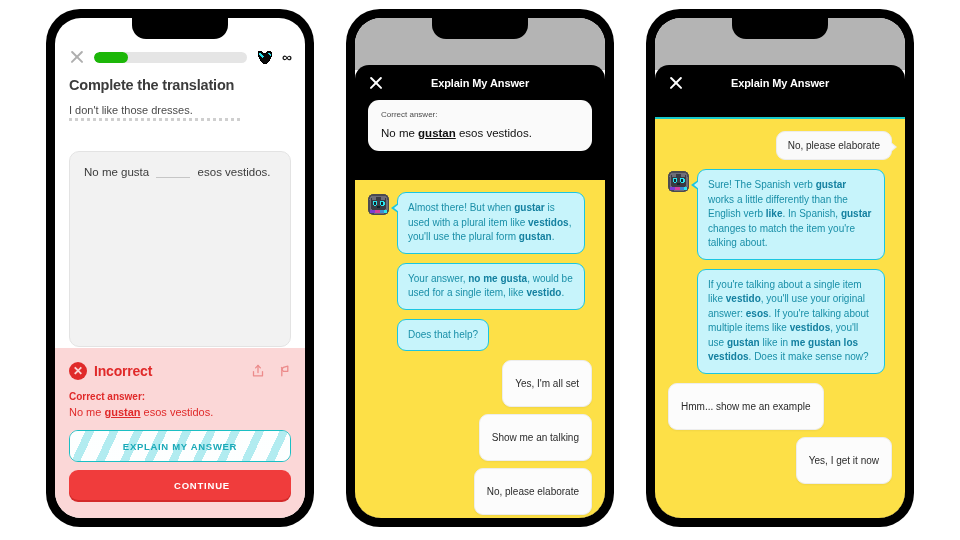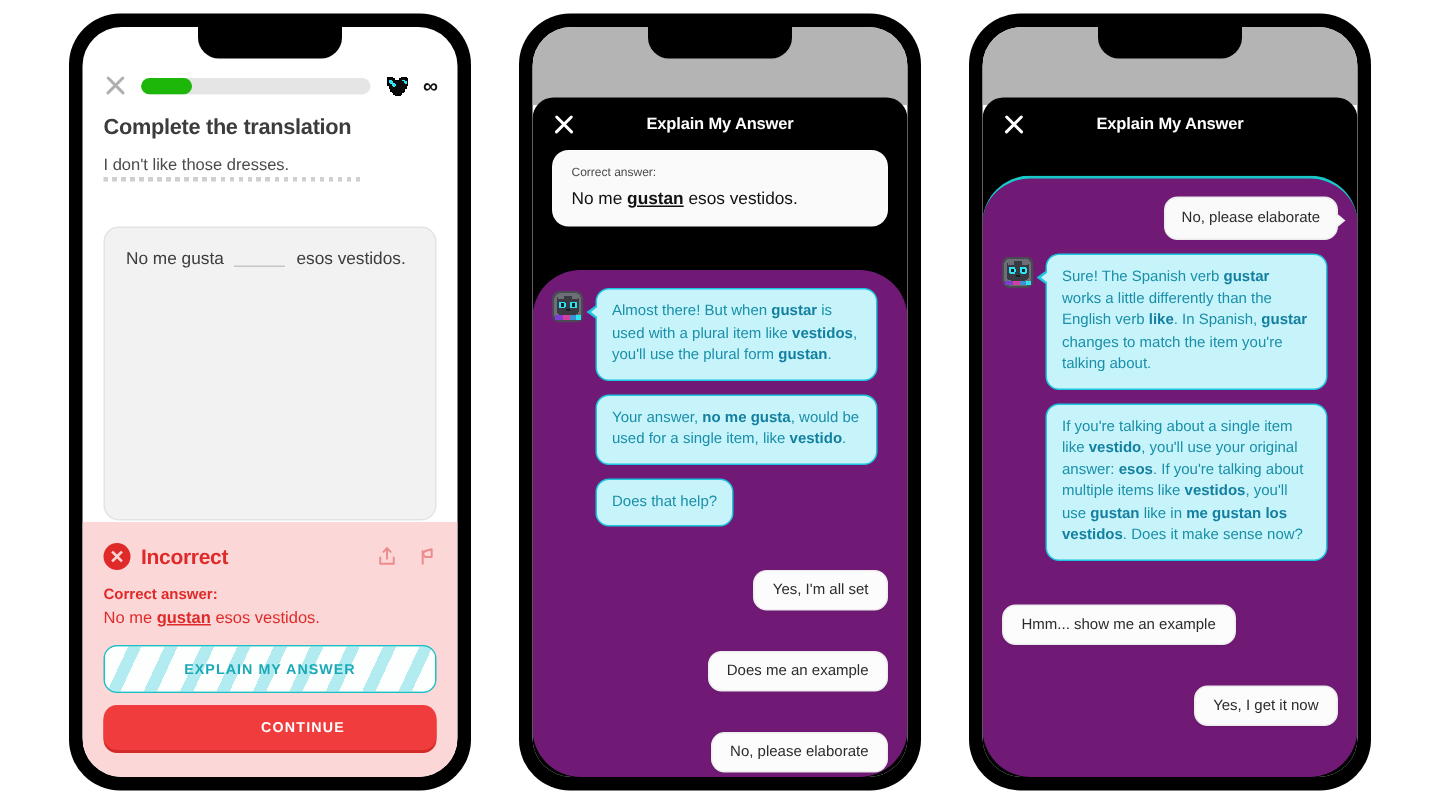--- a/index.html
+++ b/index.html
@@ -123,22 +123,22 @@
     position:absolute;left:0;right:0;text-align:center;
     font-size:11px;font-weight:700;color:#fff;letter-spacing:-.1px;pointer-events:none;
   }
   .ans-card{
     margin:0 13px;background:#FAFAFA;border-radius:11px;padding:10px 13px 12px 13px;
   }
   .ans-card .lbl{font-size:8px;color:#4B4B4B;}
   .ans-card .val{font-size:11.5px;color:#111;margin-top:8px;}
   .ans-card .val b{text-decoration:underline;}
   .chat{
-    position:absolute;left:0;right:0;bottom:0;background:#701a75;
-    padding:12px 13px 0 13px;box-sizing:border-box;overflow:hidden;border-radius:32px;
+    position:absolute;left:0;right:0;bottom:0;background:#fde047;
+    padding:12px 13px 0 13px;box-sizing:border-box;overflow:hidden;
   }
   .chat.teal-top{border-top:2.5px solid #18C9C9;}
   #phone2 .chat{top:115px;}
   #phone3 .chat{top:52px;}
 
   .row{display:flex;align-items:flex-start;margin-bottom:9px;}
   .row.right{justify-content:flex-end;}
   .ava{
     width:21px;height:21px;flex:0 0 auto;margin-right:8px;margin-top:2px;
     border-radius:5px;overflow:hidden;
@@ -170,22 +170,22 @@
     border-left:6px solid #ECECEC;
   }
   .bub-user:after{
     content:"";position:absolute;right:-4.3px;top:10.8px;width:0;height:0;
     border-top:4.2px solid transparent;border-bottom:4.2px solid transparent;
     border-left:4.6px solid #FAFAFA;
   }
   .opts{margin-top:4px;}
   .opt{
     background:#FCFCFC;border:1px solid #EDEDED;border-radius:9px;
-    padding:7px 12px;font-size:10px;color:#2B2B2B;display:inline-block;
-    cursor:pointer;box-shadow:0 1px 2px rgba(0,0,0,.05);margin-top:20px;
+    padding:17px 12px;font-size:10px;color:#2B2B2B;display:inline-block;
+    cursor:pointer;box-shadow:0 1px 2px rgba(0,0,0,.05);
   }
   .opt-row{display:flex;margin-bottom:7px;}
   .opt-row.r{justify-content:flex-end;}
   .opt-row.l{justify-content:flex-start;}
 </style>
 </head>
 <body>
 
 <div class="stage">
 
@@ -305,21 +305,21 @@
             </div>
             <div class="row">
               <span class="ava"></span>
               <div class="bub-bot notail">Does that help?</div>
             </div>
             <div class="opts">
               <div class="opt-row r">
                 <div class="opt">Yes, I'm all set</div>
               </div>
               <div class="opt-row r">
-                <div class="opt">Does me an example</div>
+                <div class="opt">Show me an talking</div>
               </div>
               <div class="opt-row r">
                 <div class="opt">No, please elaborate</div>
               </div>
             </div>
           </div>
       </div>
     </div>
   </div>
 

